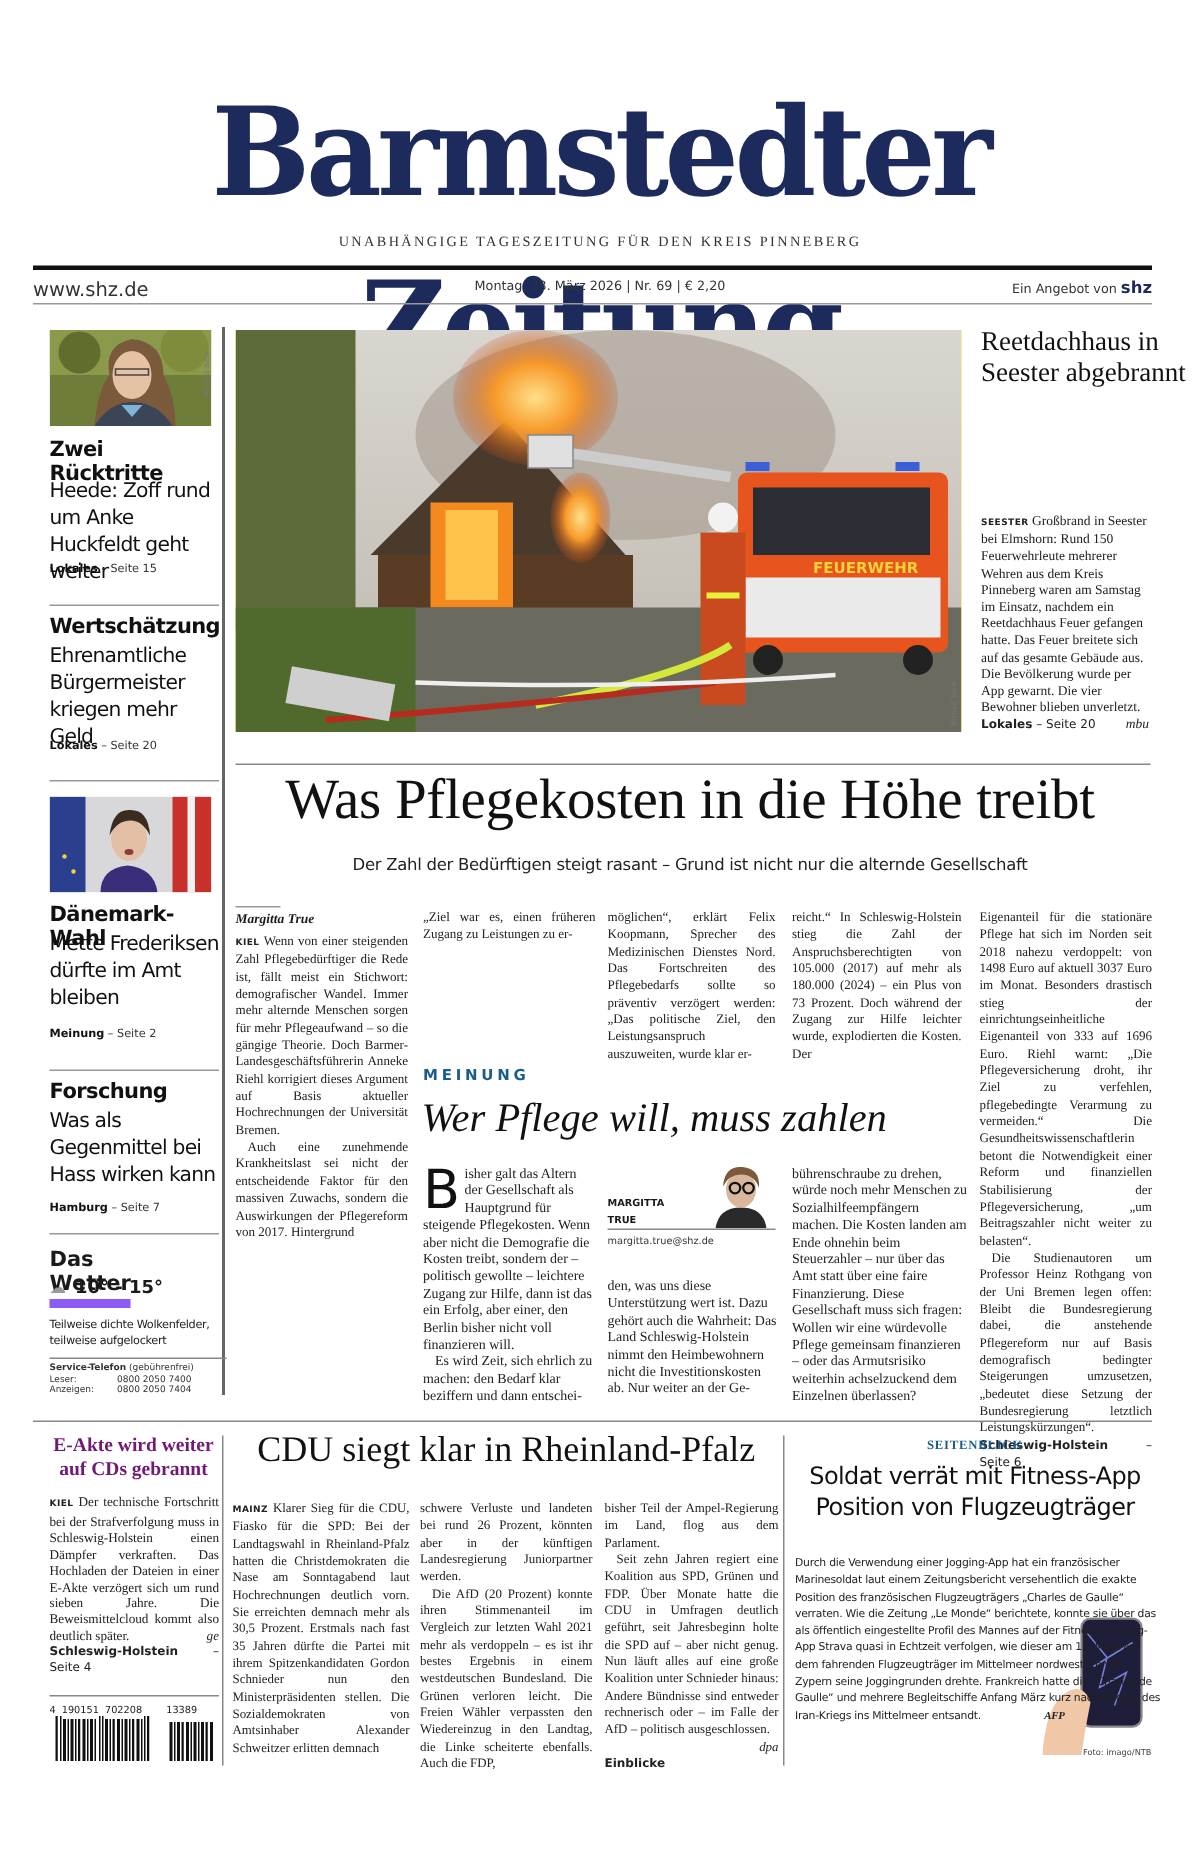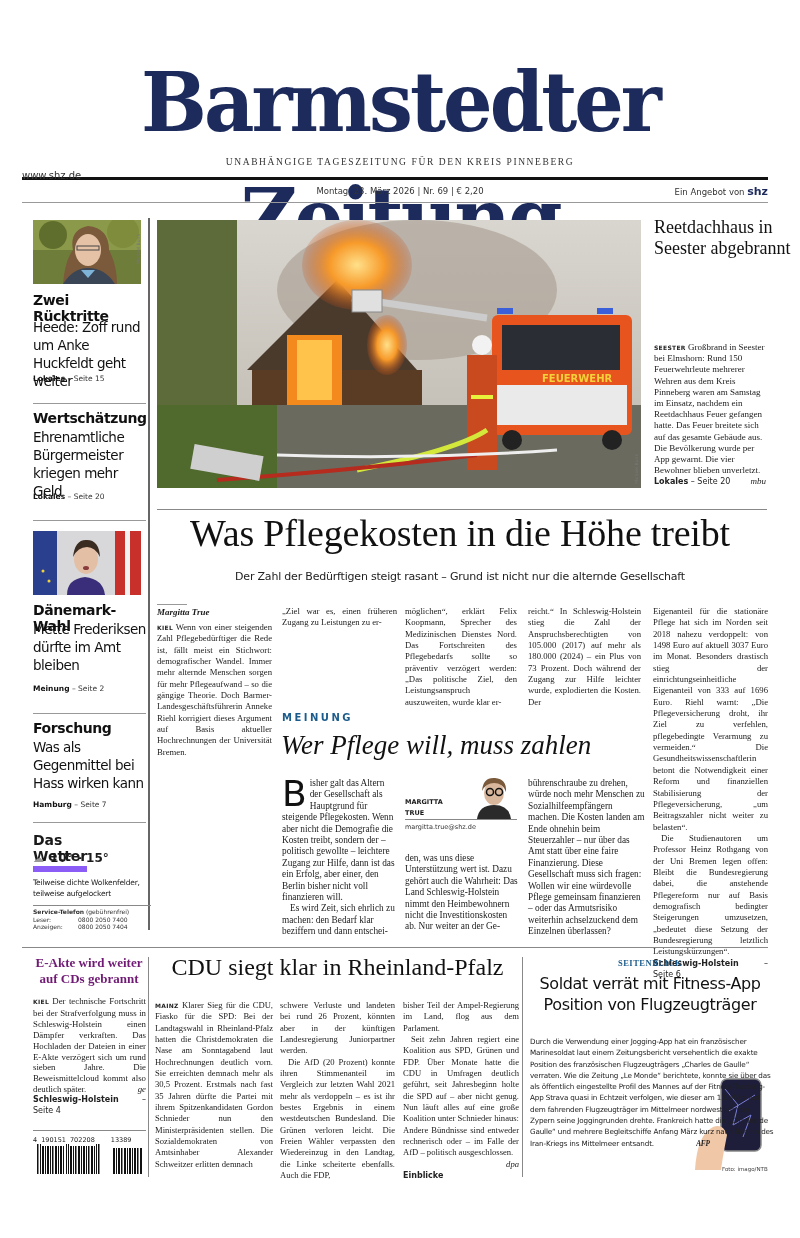--- a/index.html
+++ b/index.html
@@ -11,21 +11,21 @@
   
   .masthead-title {
     left: 40px; top: 48px; width: 720px; height: 110px; text-align: center;
     font-family: "DejaVu Serif", serif; font-weight: bold; font-size: 78px;
     color: #1c2a5c; letter-spacing: -3px; line-height: 110px;
     transform: scaleY(1.05);
   }
   .masthead-sub { left: 0; top: 157px; width: 800px; text-align: center; font-family: "Liberation Serif", serif; font-size: 9.5px; letter-spacing: 1.6px; color: #333; }
   .rule-thick { left: 22px; top: 177px; width: 746px; height: 3px; background: #111; }
   .rule-thin { left: 22px; top: 202px; width: 746px; height: 1px; background: #999; }
-  .info-left { left: 22px; top: 170px; font-size: 10px; color: #333; }
+  .info-left { left: 22px; top: 186px; font-size: 13px; color: #333; }
   .info-center { left: 0; width: 800px; top: 186px; text-align: center; font-size: 8.5px; color: #333; }
   .info-right { right: 32px; top: 185px; font-size: 8.5px; color: #333; }
   .info-right b { color: #1c2a5c; font-size: 11px; }
 
   
   .vrule-left { left: 148px; top: 218px; width: 2px; height: 712px; background: #666; }
   .hrule { height: 1px; background: #999; }
   .teaser-photo { left: 33px; width: 108px; height: 64px; overflow: hidden; }
   .teaser-kicker { left: 33px; width: 115px; font-family: "DejaVu Sans", sans-serif; font-weight: bold; font-size: 14px; letter-spacing: -0.4px; color: #111; }
   .teaser-text { left: 33px; width: 115px; font-family: "DejaVu Sans", sans-serif; font-size: 13.5px; line-height: 18px; color: #111; letter-spacing: -0.5px; }
@@ -237,20 +237,21 @@
 
 <div class="abs rule-main"></div>
 <div class="abs main-head">Was Pflegekosten in die Höhe treibt</div>
 <div class="abs main-sub">Der Zahl der Bedürftigen steigt rasant – Grund ist nicht nur die alternde Gesellschaft</div>
 
 <div class="abs author-rule"></div>
 <div class="abs author">Margitta True</div>
 
 <div class="abs col" style="left:157px;top:622px;width:115px;">
   <p><span class="dateline">KIEL</span> <span>Wenn von einer steigenden Zahl Pflegebedürftiger die Rede ist, fällt meist ein Stichwort: demografischer Wandel. Immer mehr alternde Menschen sorgen für mehr Pflegeaufwand – so die gängige Theorie. Doch Barmer-Landesgeschäftsführerin Anneke Riehl korrigiert dieses Argument auf Basis aktueller Hochrechnungen der Universität Bremen.</span></p>
+  <p>Auch eine zunehmende Krankheitslast sei nicht der entscheidende Faktor für den massiven Zuwachs, sondern die Auswirkungen der Pflegereform von 2017. Hintergrund</p>
 </div>
 <div class="abs col" style="left:282px;top:606px;width:115px;">
   <p>„Ziel war es, einen früheren Zugang zu Leistungen zu er-</p>
 </div>
 <div class="abs col" style="left:405px;top:606px;width:112px;">
   <p>möglichen“, erklärt Felix Koopmann, Sprecher des Medizinischen Dienstes Nord. Das Fortschreiten des Pflegebedarfs sollte so präventiv verzögert werden: „Das politische Ziel, den Leistungsanspruch auszuweiten, wurde klar er-</p>
 </div>
 <div class="abs col" style="left:528px;top:606px;width:113px;">
   <p>reicht.“ In Schleswig-Holstein stieg die Zahl der Anspruchsberechtigten von 105.000 (2017) auf mehr als 180.000 (2024) – ein Plus von 73 Prozent. Doch während der Zugang zur Hilfe leichter wurde, explodierten die Kosten. Der</p>
 </div>

